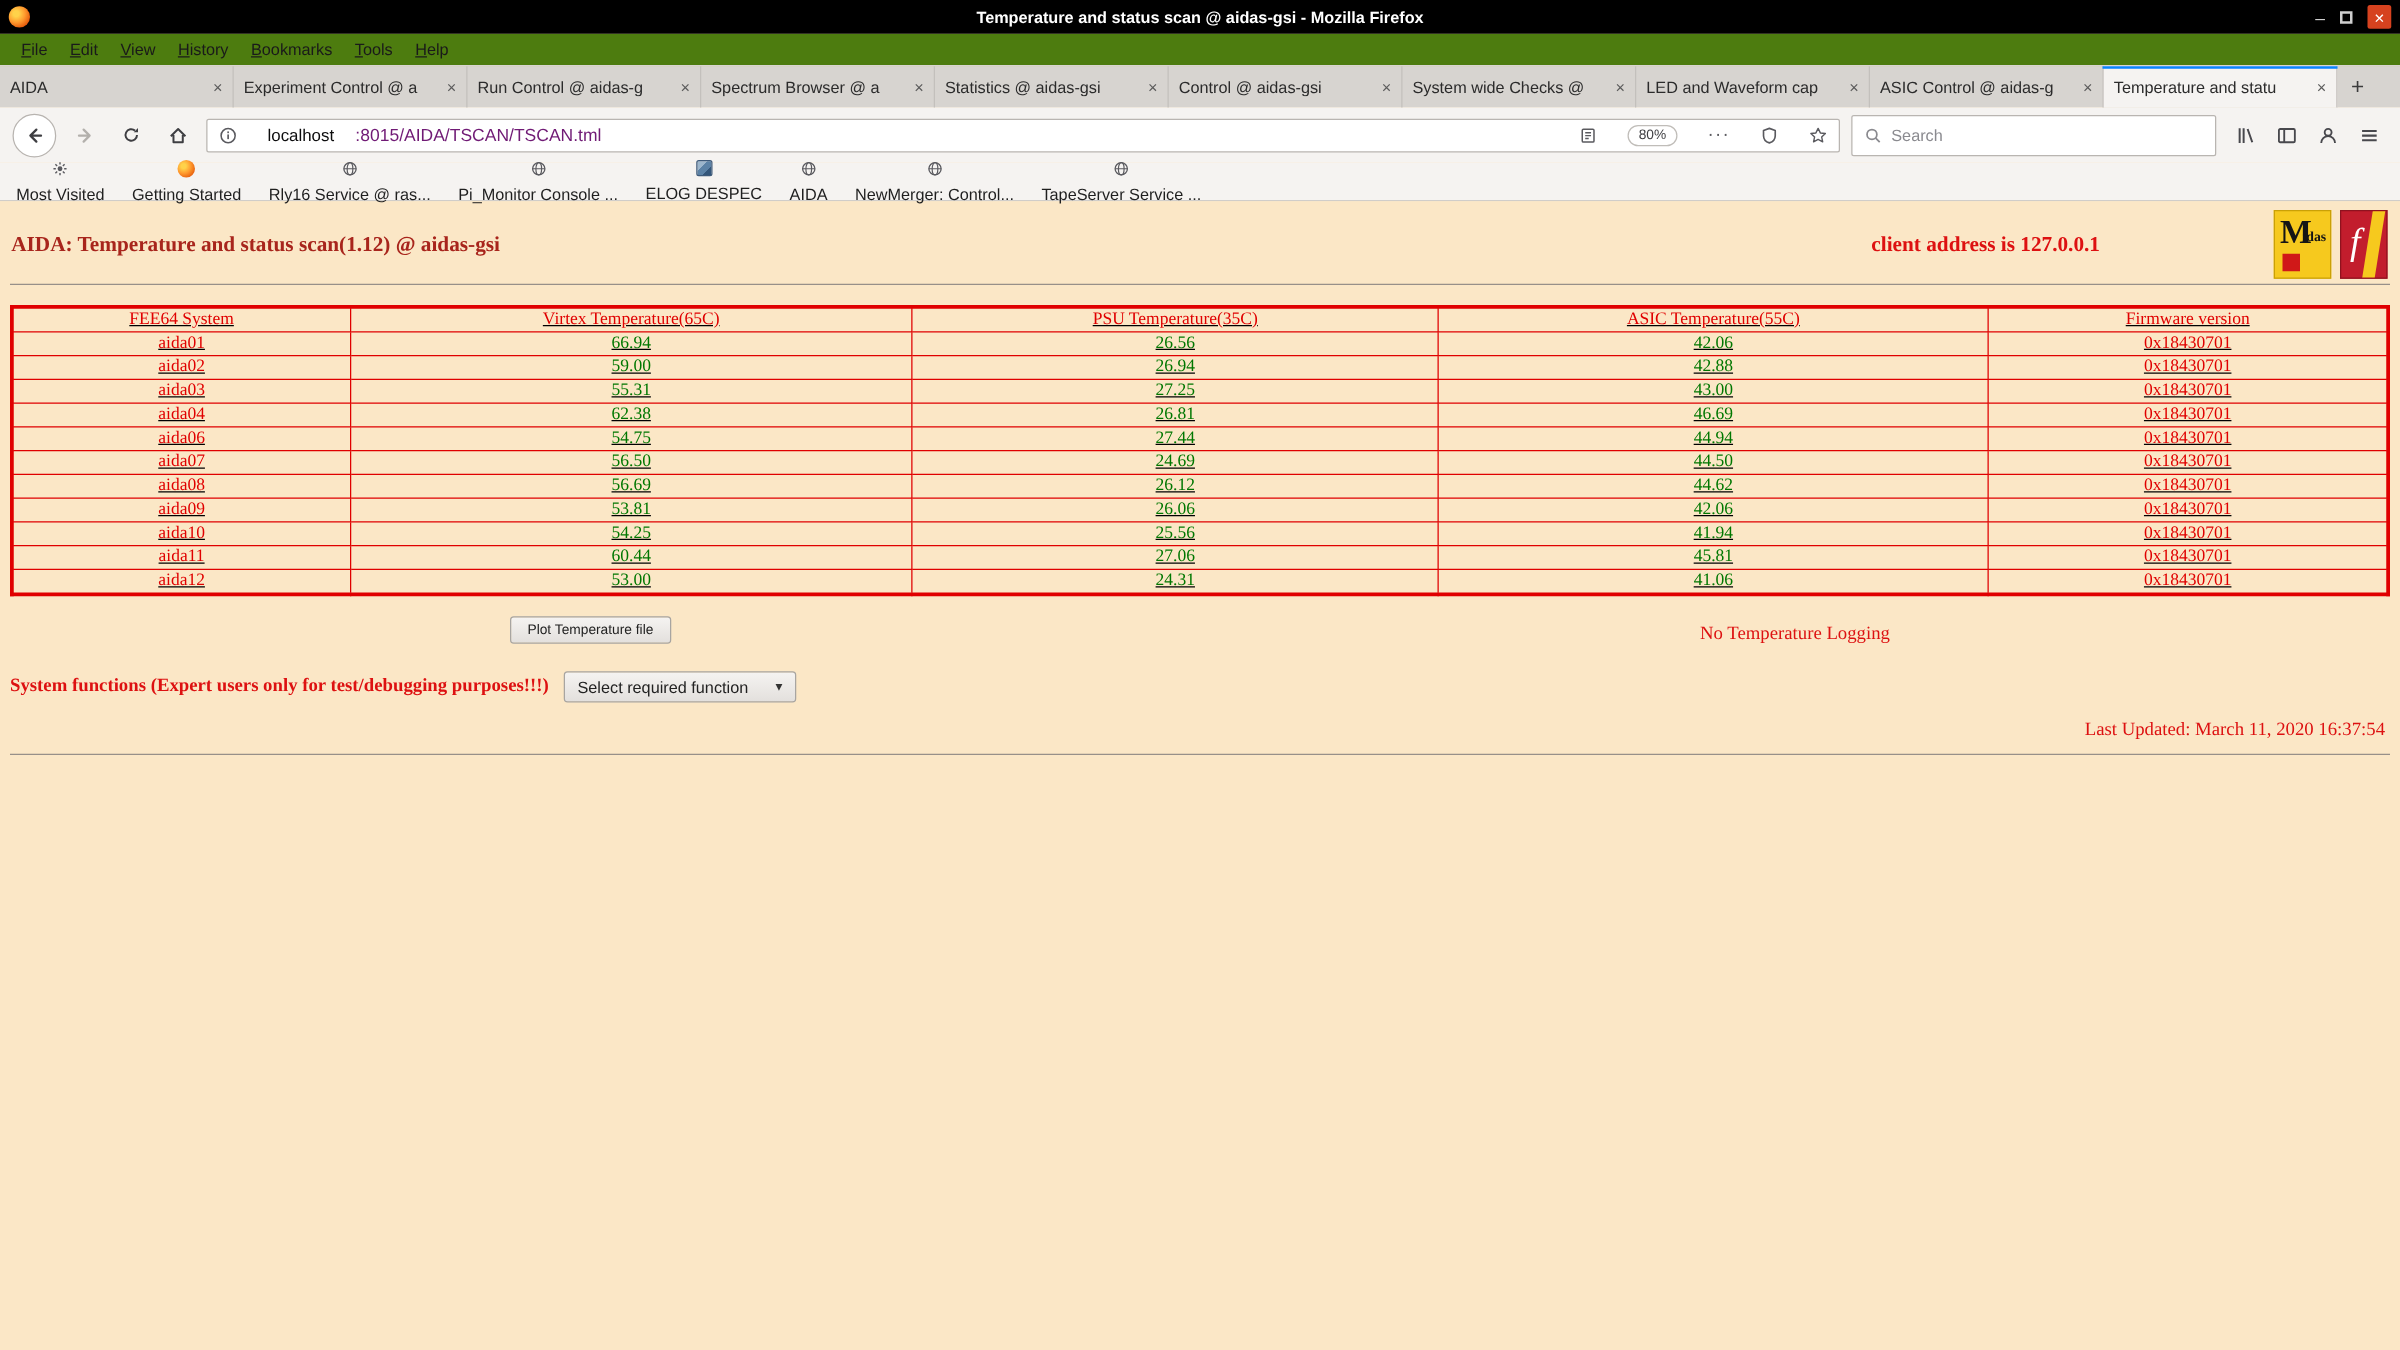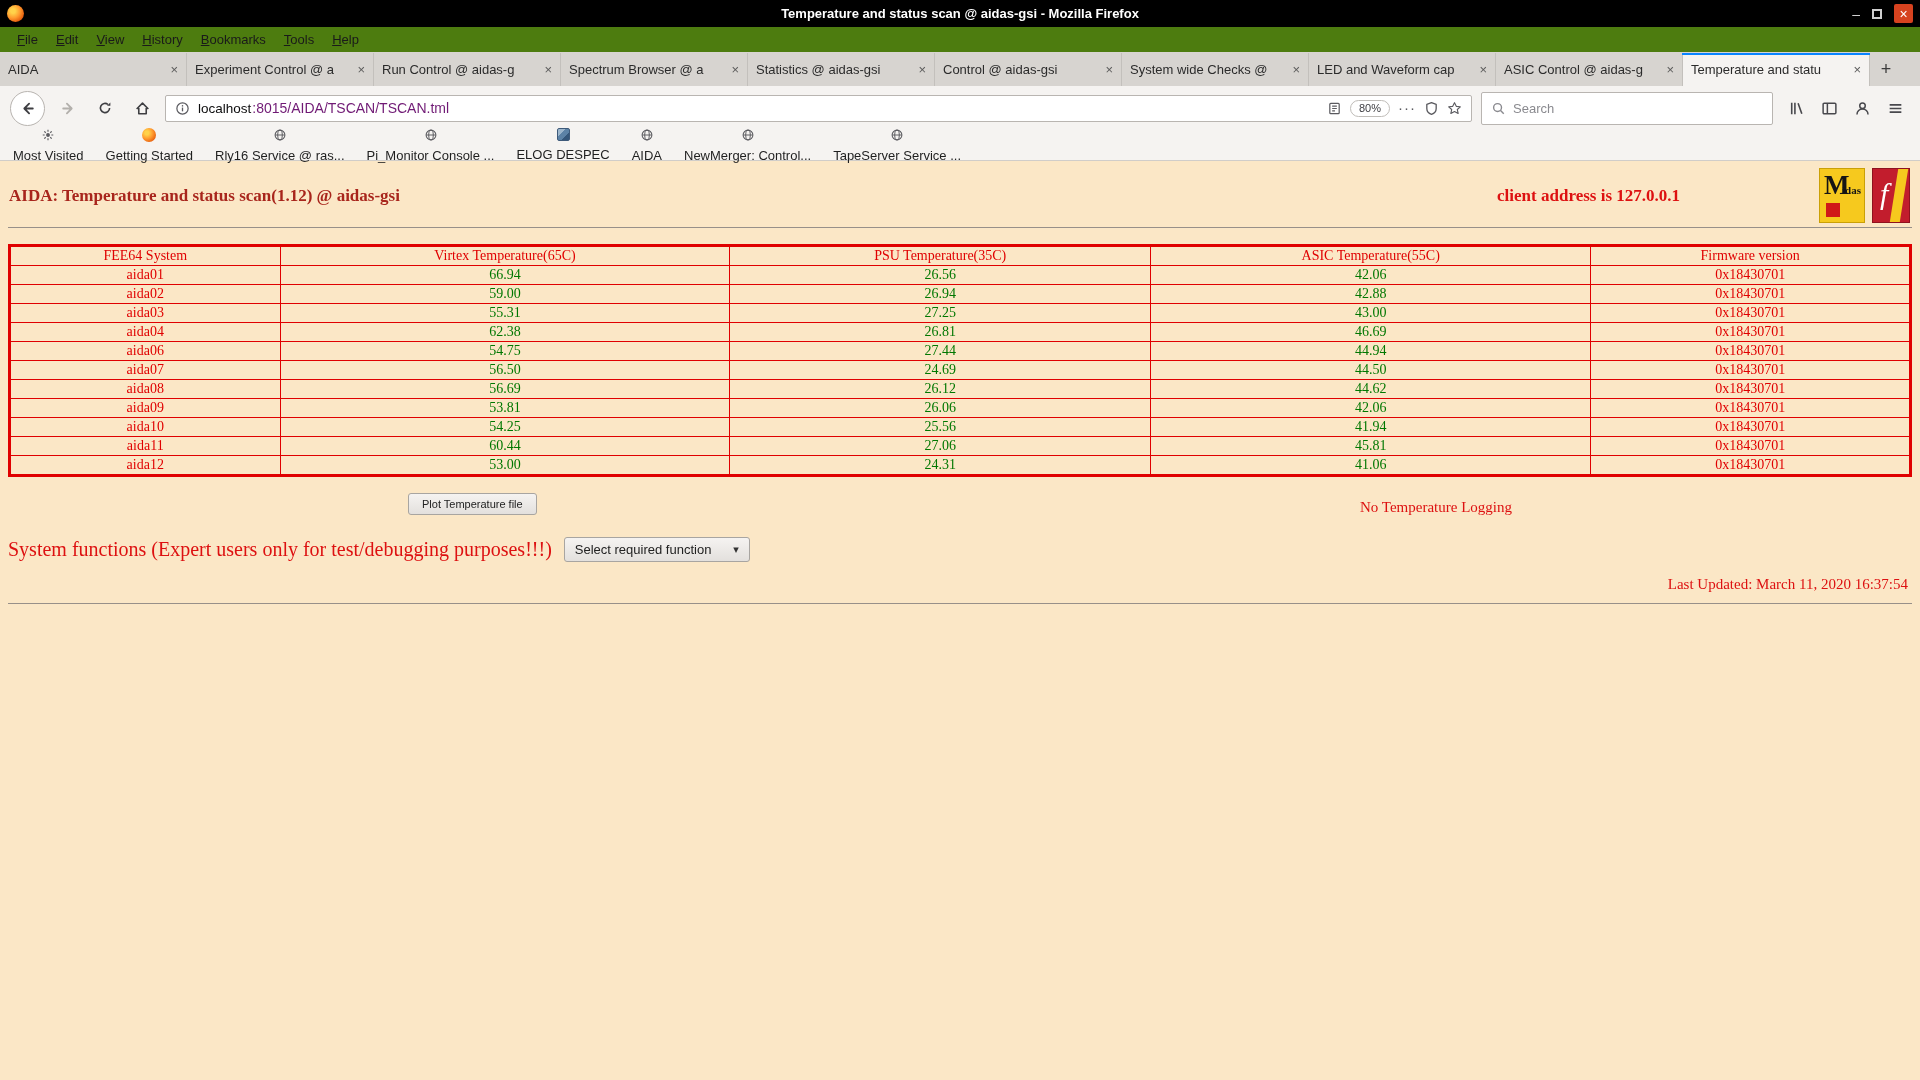--- a/index.html
+++ b/index.html
@@ -34,21 +34,21 @@
   .tab.active { background:#f5f3f1; }
   .tab.active::before { content:""; position:absolute; top:0; left:-1px; right:-1px; height:2px; background:#0a84ff; }
   .newtab-btn { width:32px; display:flex; align-items:center; justify-content:center; font-size:18px; color:#3b3b3b; }
 
   
   .navbar { height:44px; background:#f5f3f1; display:flex; align-items:center; padding:0 10px; gap:9px; }
   .nav-btn { color:#3e3e42; display:flex; align-items:center; justify-content:center; width:28px; height:28px; }
   .back-btn { width:35px; height:35px; border-radius:50%; border:1px solid #b8b4b0; background:#fff; }
   .fwd-btn { color:#b3b0ac; }
   .urlbar { flex:1; height:27px; background:#fff; border:1px solid #b9b5b1; border-radius:2px;
-    display:flex; align-items:center; padding:0 9px; gap:8px; }
+    display:flex; align-items:center; padding:0 9px; gap:24px; }
   .url-host { font-size:13.5px; color:#0c0c0d; }
   .url-rest { font-size:14px; color:#701a75; }
   .url-spacer { flex:1; }
   .urlbar .ico-btn { color:#5a5a5f; display:flex; align-items:center; }
   .zoom-pill { border:1px solid #c0bdb9; border-radius:10px; font-size:11px; padding:1.5px 8px; color:#3e3e42; }
   .dots { font-size:15px; color:#5a5a5f; letter-spacing:1px; line-height:10px; }
   .searchbar { width:292px; height:33px; background:#fff; border:1px solid #b9b5b1; border-radius:2px;
     display:flex; align-items:center; padding:0 9px; gap:7px; color:#8a8a8f; }
   .search-input { border:none; outline:none; flex:1; font-size:13px; color:#333; background:transparent;
     font-family:"Liberation Sans", sans-serif; }
@@ -74,36 +74,36 @@
   .logo-midas { width:46px; height:55px; background:#f6c91e; border:1px solid #caa006; position:relative; }
   .logo-midas .m-big { position:absolute; left:4px; top:1px; font-size:27px; font-weight:bold; color:#151515; font-family:"Liberation Serif", serif; }
   .logo-midas .m-rest { position:absolute; left:22px; top:15px; font-size:11px; font-weight:bold; color:#151515; }
   .logo-midas .red-sq { position:absolute; left:6px; bottom:5px; width:14px; height:14px; background:#d01818; }
   .logo-fair { width:38px; height:55px; background:#c21d2d; border:1px solid #8f121f; position:relative; overflow:hidden; }
   .logo-fair .y-bar { position:absolute; right:5px; top:-3px; bottom:-3px; width:10px; background:#f6c91e; transform:skewX(-9deg); }
   .logo-fair .f-letter { position:absolute; left:7px; top:8px; color:#fff; font-size:30px; font-style:italic; font-family:"Liberation Serif", serif; }
   .rule { border:none; border-top:1px solid #979089; height:0; }
 
   
-  table.tscan { width:100%; border-collapse:collapse; margin-top:16px; border:3px solid #e00000; }
+  table.tscan { width:100%; border-collapse:collapse; margin-top:16px; border:3px solid #e00000;text-decoration:underline; }
   table.tscan th, table.tscan td {
     border:1px solid #e00000; height:18px; line-height:18px; padding:0;
     font-size:14px; font-weight:normal; text-align:center; font-family:"Liberation Serif", serif;
   }
   .c-red { color:#e00000; }
   .c-green { color:#007700; }
 
   
   .btn { background:linear-gradient(#f5f3f1,#e3e0dd); border:1px solid #a8a5a1; border-radius:3px;
     font-family:"Liberation Sans", sans-serif; font-size:11px; color:#222; padding:4px 13px; white-space:nowrap; }
   .plot-row { position:relative; height:36px; margin-top:14px; }
   .plot-btn { position:absolute; left:400px; top:2px; }
   .no-logging { position:absolute; left:1352px; top:8px; color:#dd1111; font-size:15px; }
   .sys-row { display:flex; align-items:center; margin-top:10px; }
-  .sys-label { color:#dd1111; font-size:20px; font-weight:normal; }
+  .sys-label { color:#dd1111; font-size:15px; font-weight:bold; }
   .select { margin-left:12px; min-width:186px; display:flex; align-items:center; justify-content:space-between;
     background:linear-gradient(#f5f3f1,#e3e0dd); border:1px solid #a8a5a1; border-radius:3px;
     padding:4px 10px; font-family:"Liberation Sans", sans-serif; font-size:13px; color:#222; }
   .select .chev { font-size:11px; color:#333; margin-left:20px; }
   .actions-row { display:flex; gap:7px; margin-top:18px; }
   .last-updated { text-align:right; color:#dd1111; font-size:15px; margin-top:14px; padding-right:4px; }
   .bottom-rule { margin-top:10px; }
 </style>
 </head>
 <body>

